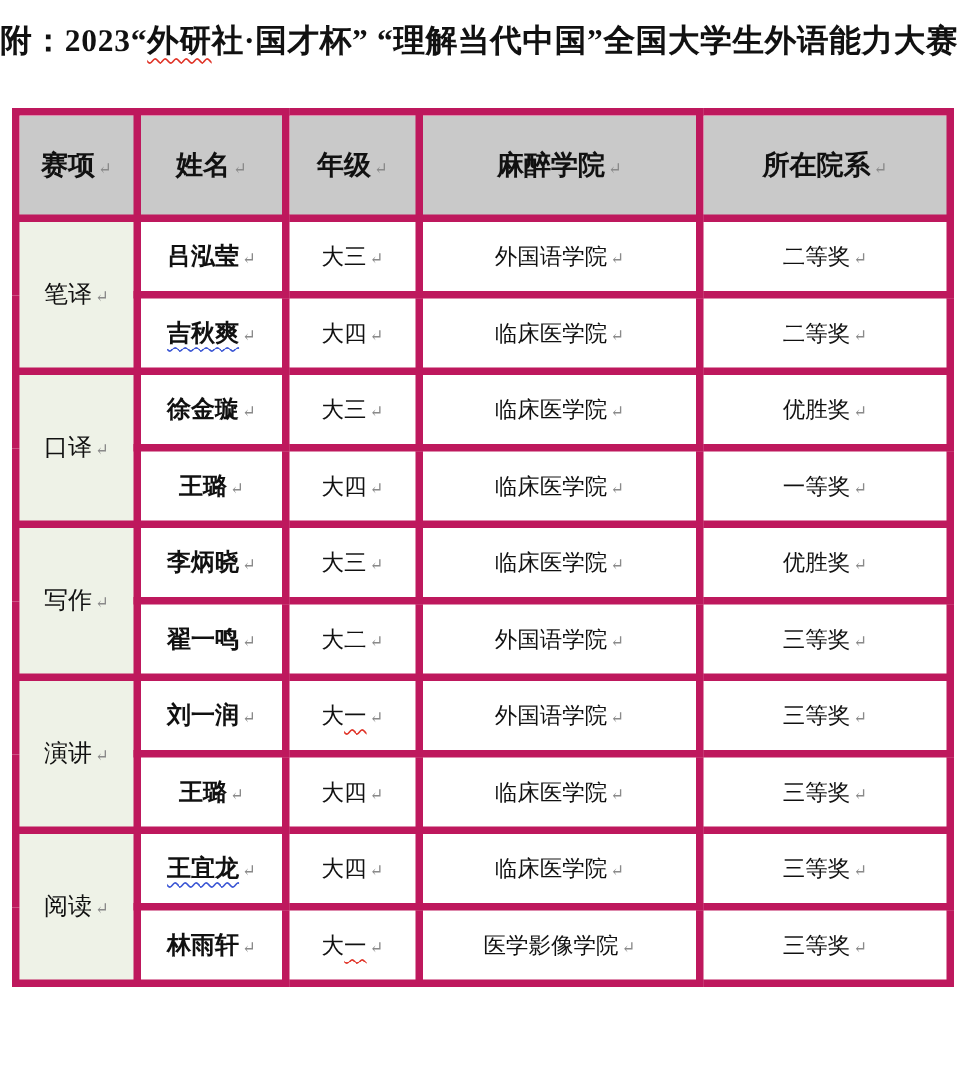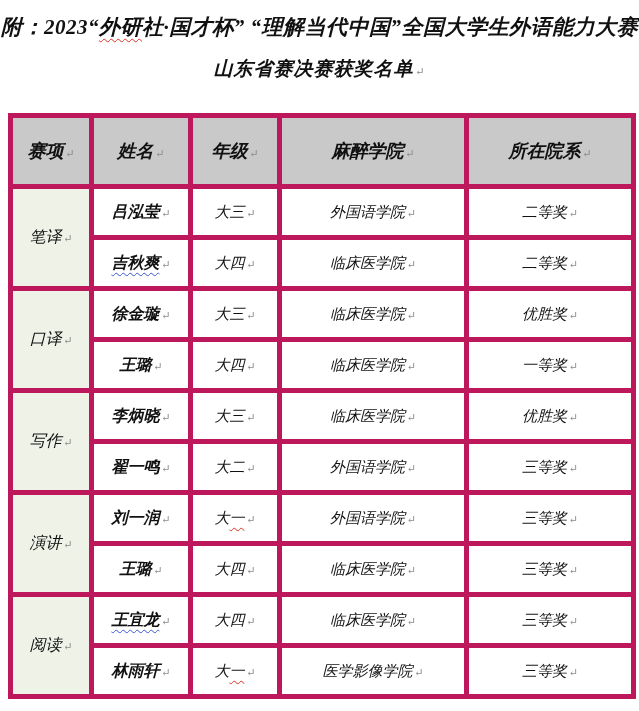--- a/index.html
+++ b/index.html
@@ -4,21 +4,21 @@
 <style>
   * { box-sizing: border-box; }
   html, body {
     margin: 0; padding: 0;
     width: 639px; height: 711px;
     background: #ffffff;
     font-family: "Liberation Serif", "DejaVu Serif", serif;
     color: #111111;
     overflow: hidden;
   }
-  .doc { width: 639px; height: 540px; font-style: italic; }
+  .doc { width: 639px; height: 540px; }
 
   .title-line1 {
     padding-top: 13px;
     text-align: center;
     font-size: 21px;
     font-weight: bold;
     letter-spacing: 0.5px;
     white-space: nowrap;
   }
   .title-line2 {
@@ -89,23 +89,20 @@
 </style>
 </head>
 <body>
 
 <div class="doc">
 
   <div class="title-line1">
     <span>附：2023“</span><span class="wavy-red">外研</span><span>社·国才杯” “理解当代中国”全国大学生外语能力大赛</span>
   </div>
 
-  <div class="title-line2">
-    <span>山东省赛决赛获奖名单</span><span class="mark">↵</span>
-  </div>
 
   <table class="award">
     <colgroup>
       <col style="width:81px">
         <col style="width:99px">
         <col style="width:89px">
         <col style="width:187px">
         <col style="width:167px">
     </colgroup>
     <thead>

